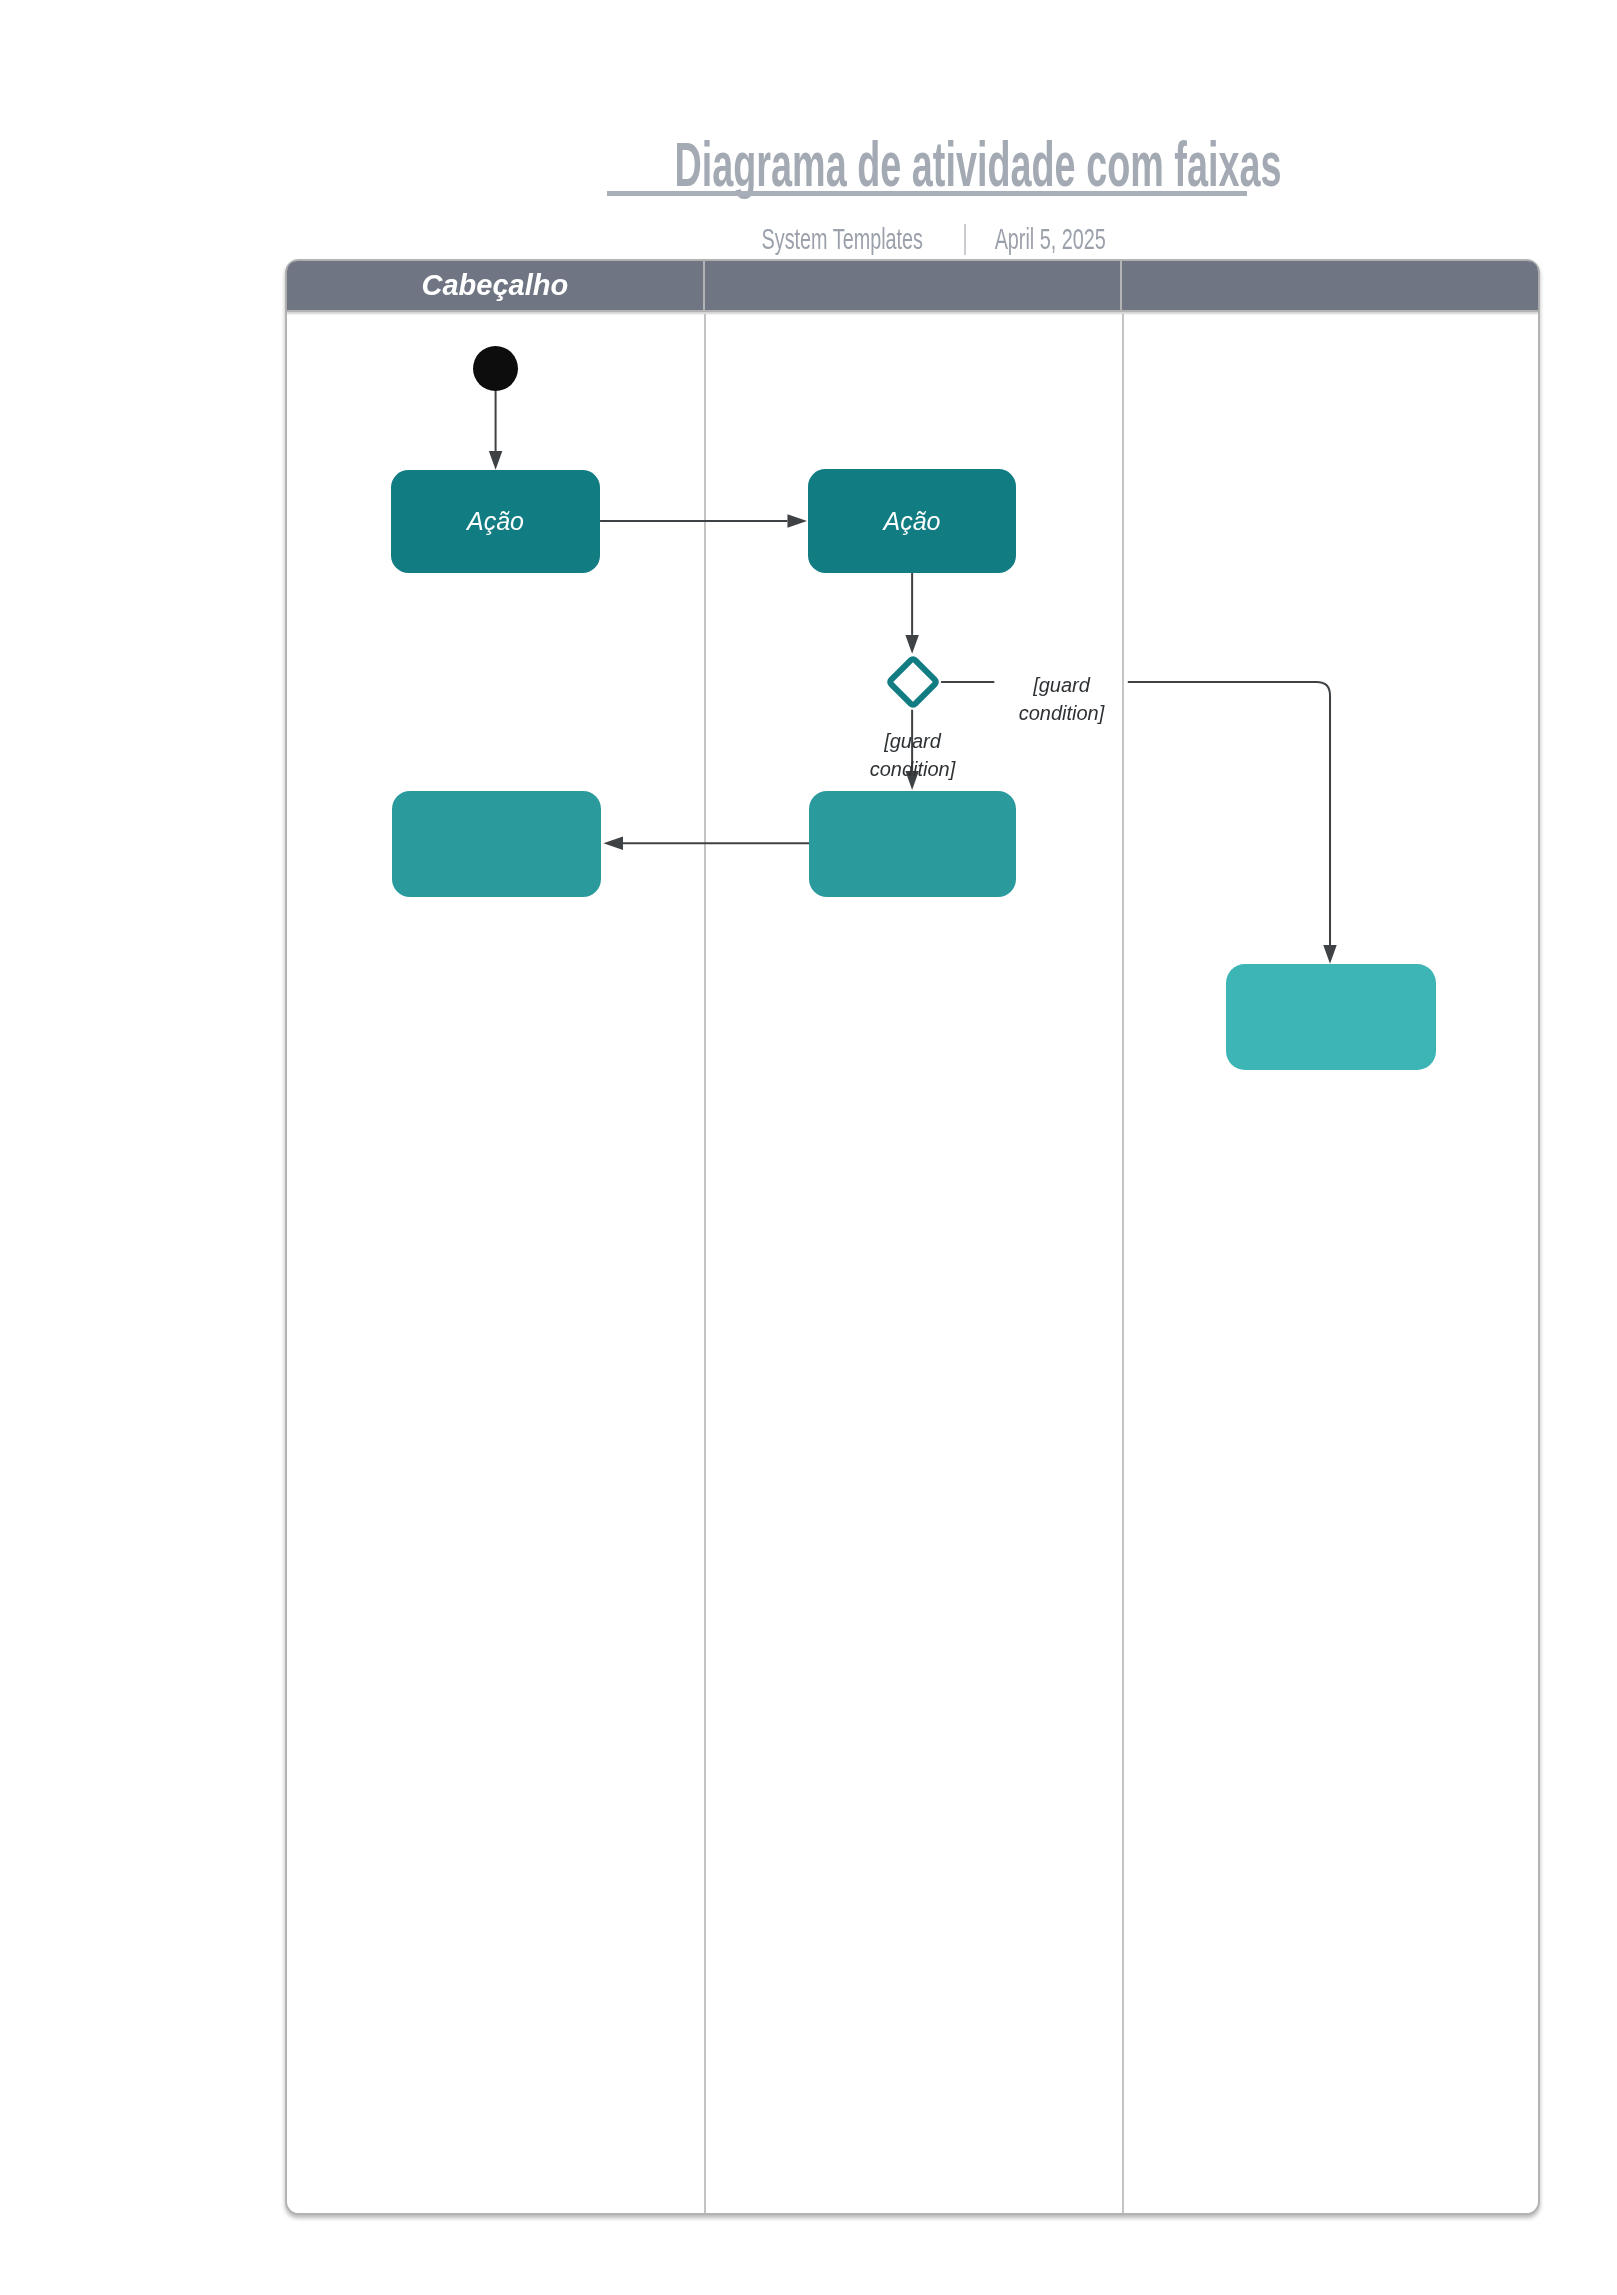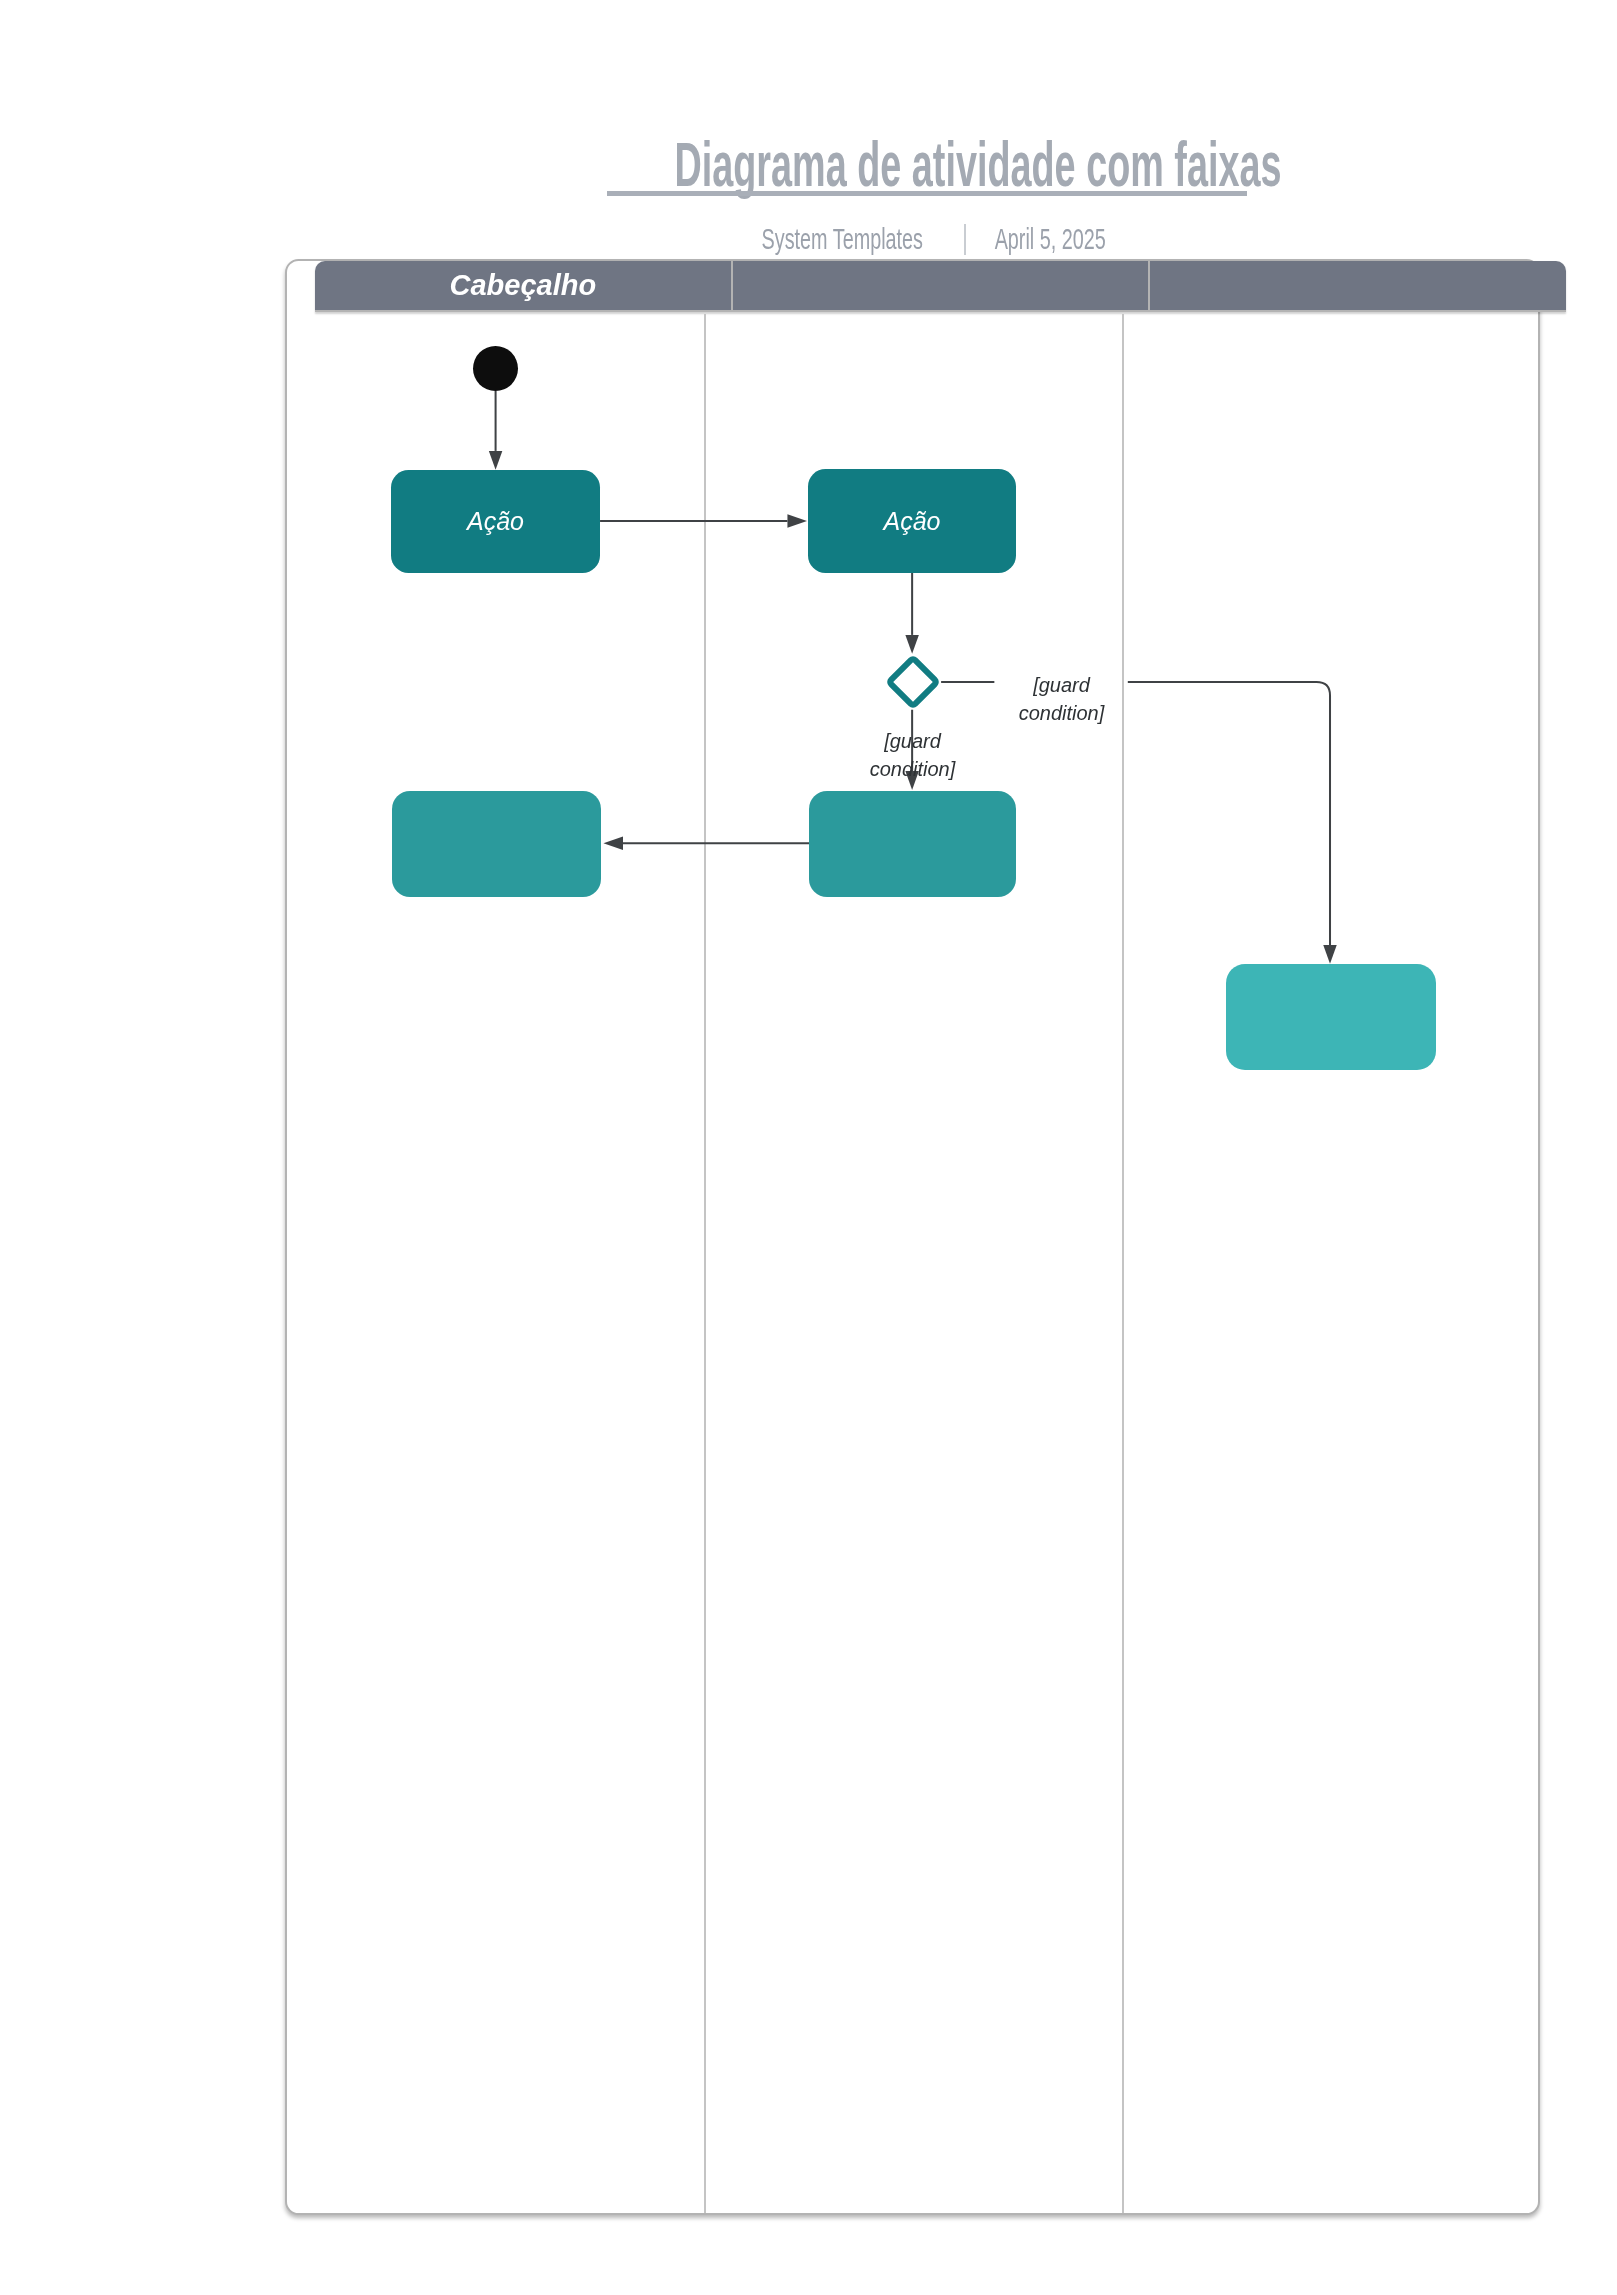--- a/index.html
+++ b/index.html
@@ -26,21 +26,21 @@
   .page-subtitle .squeeze{display:inline-block;transform:scaleX(0.66);transform-origin:center;}
   .subtitle-sep{width:2px;height:31px;background:var(--separator-gray);}
 
   
   .pool{position:absolute;left:285px;top:259px;width:1255px;height:1956px;
         border:2.7px solid var(--frame-gray);border-radius:13.5px;background:#ffffff;
         box-shadow:0 3.4px 4px -0.7px rgba(0,0,0,0.28);}
   .pool-header{position:absolute;left:0;top:0;width:100%;height:51px;
                background:var(--header-bg);border-bottom:2.7px solid var(--frame-gray);
                border-radius:10px 10px 0 0;box-shadow:0 1.3px 2px rgba(0,0,0,0.18);
-               display:flex;margin-left:28px;}
+               display:flex;}
   .header-cell{flex:1;display:flex;align-items:center;justify-content:center;
                color:var(--header-text);font-size:29px;font-weight:bold;font-style:italic;}
   .header-cell + .header-cell{border-left:2.7px solid var(--frame-gray);}
   .lane-divider{position:absolute;top:53px;bottom:0;width:2px;background:var(--divider-gray);}
   .lane-divider.d1{left:417px;}
   .lane-divider.d2{left:835px;}
 
   
   .node{position:absolute;display:flex;align-items:center;justify-content:center;}
   .initial-node{left:473px;top:346px;width:45px;height:45px;border-radius:50%;

